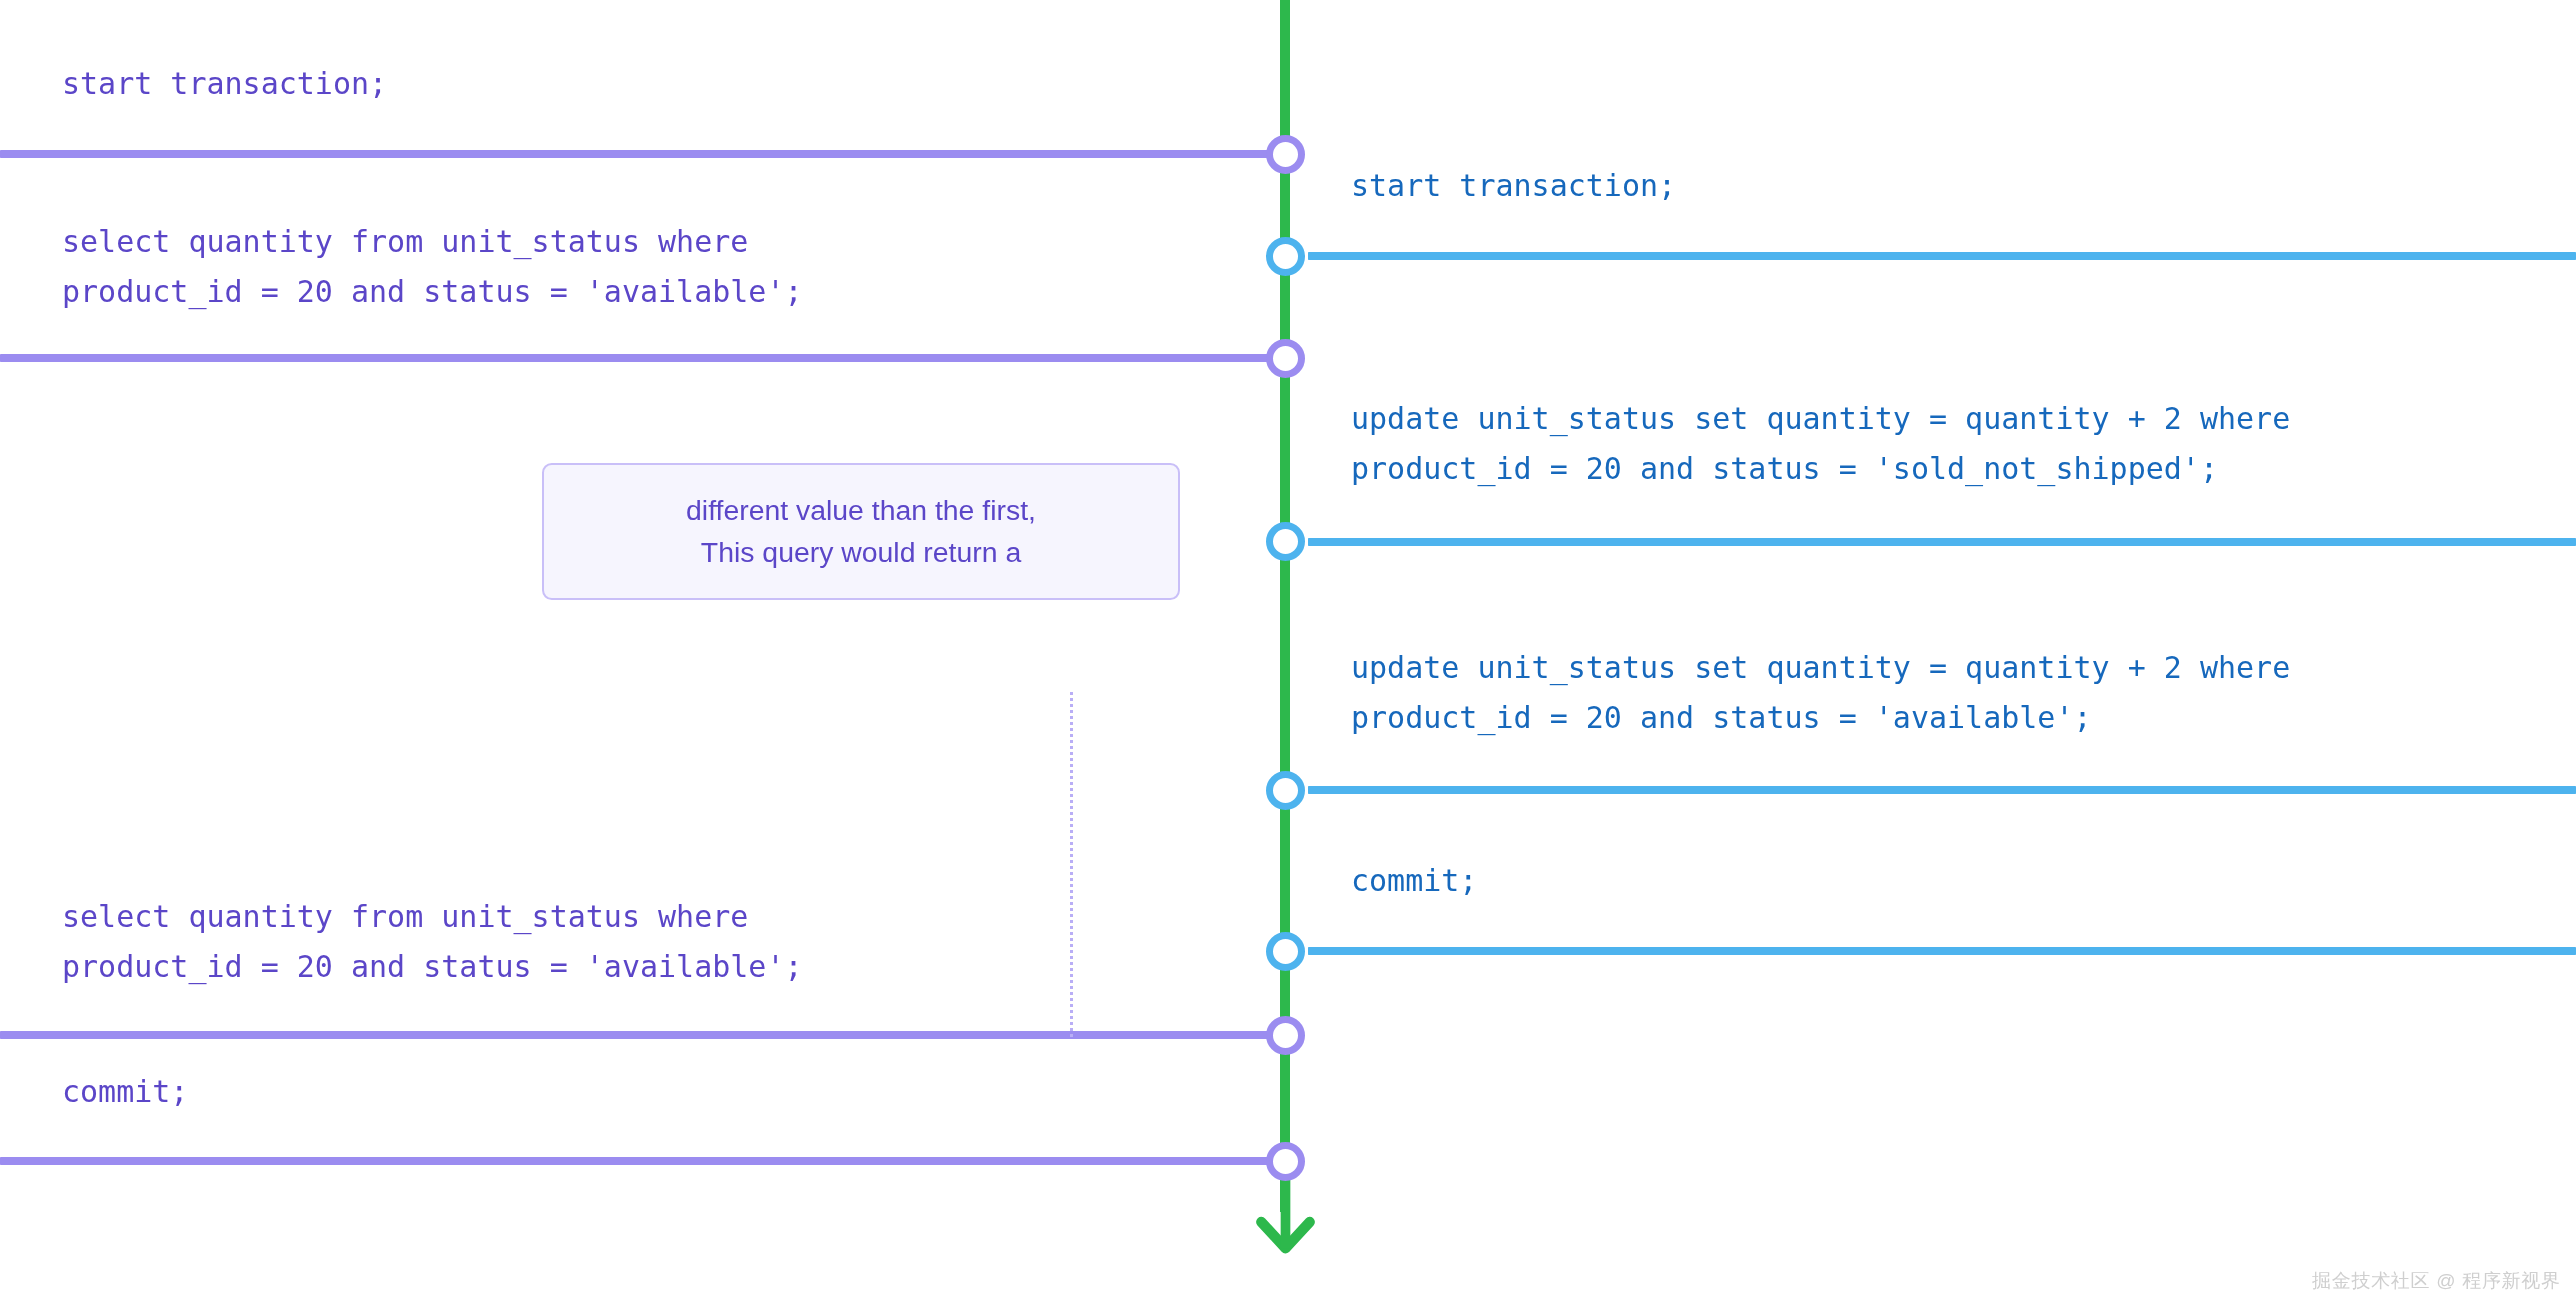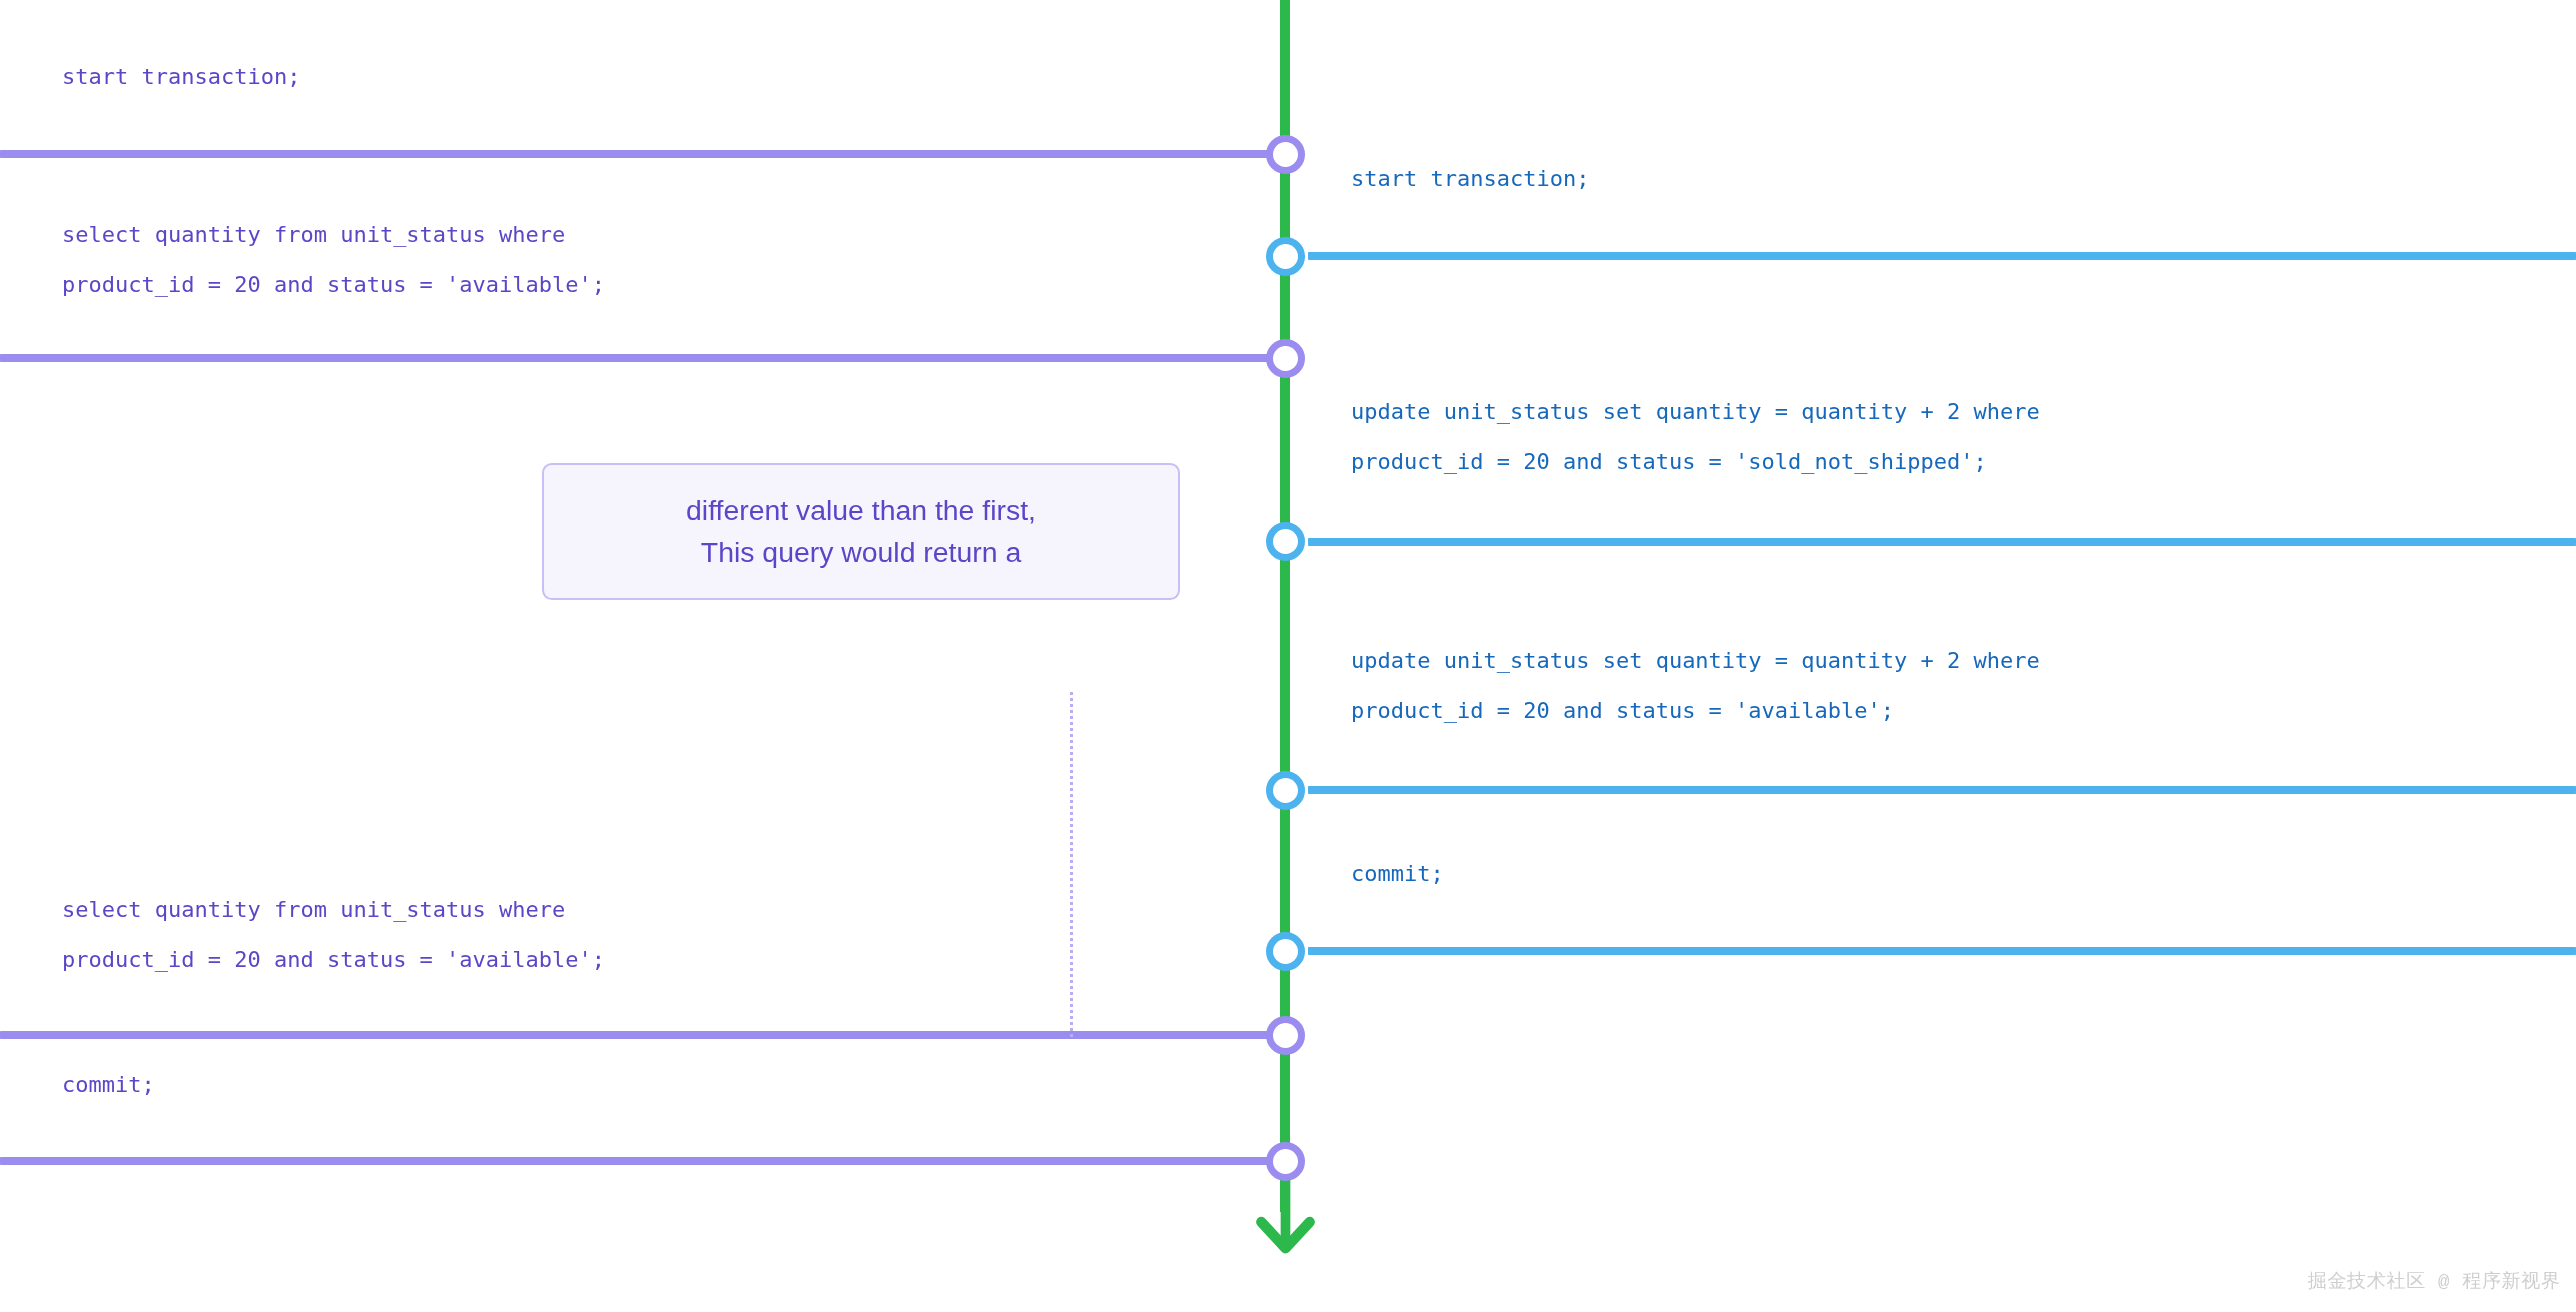--- a/index.html
+++ b/index.html
@@ -61,21 +61,21 @@
     background: #ffffff;
     box-sizing: border-box;
   }
   .node.purple { border: 7px solid #9B8CF0; }
   .node.blue   { border: 7px solid #4DB3EE; }
 
   
   .code {
     position: absolute;
     font-family: "DejaVu Sans Mono", "Liberation Mono", monospace;
-    font-size: 22px;
+    font-size: 30px;
     line-height: 1.58;
     white-space: pre;
     letter-spacing: 0px;
   }
   .code.left  { color: #5B46C8; }
   .code.right { color: #1668BC; }
 
   
   .callout {
     position: absolute;
@@ -102,21 +102,21 @@
     border-left: 3.5px dotted #B9AEF6;
   }
 
   
   .watermark {
     position: absolute;
     right: 15.3px;
     bottom: 19.4px;
     color: #CFCFCF;
     font-size: 19px;
-    font-family: Liberation Mono, monospace;
+    font-family: Liberation Sans, sans-serif;
     white-space: nowrap;
     letter-spacing: 0.7px;
   }
 </style>
 </head>
 <body>
 
 <div id="canvas">
 
   <div class="timeline-axis"></div>

